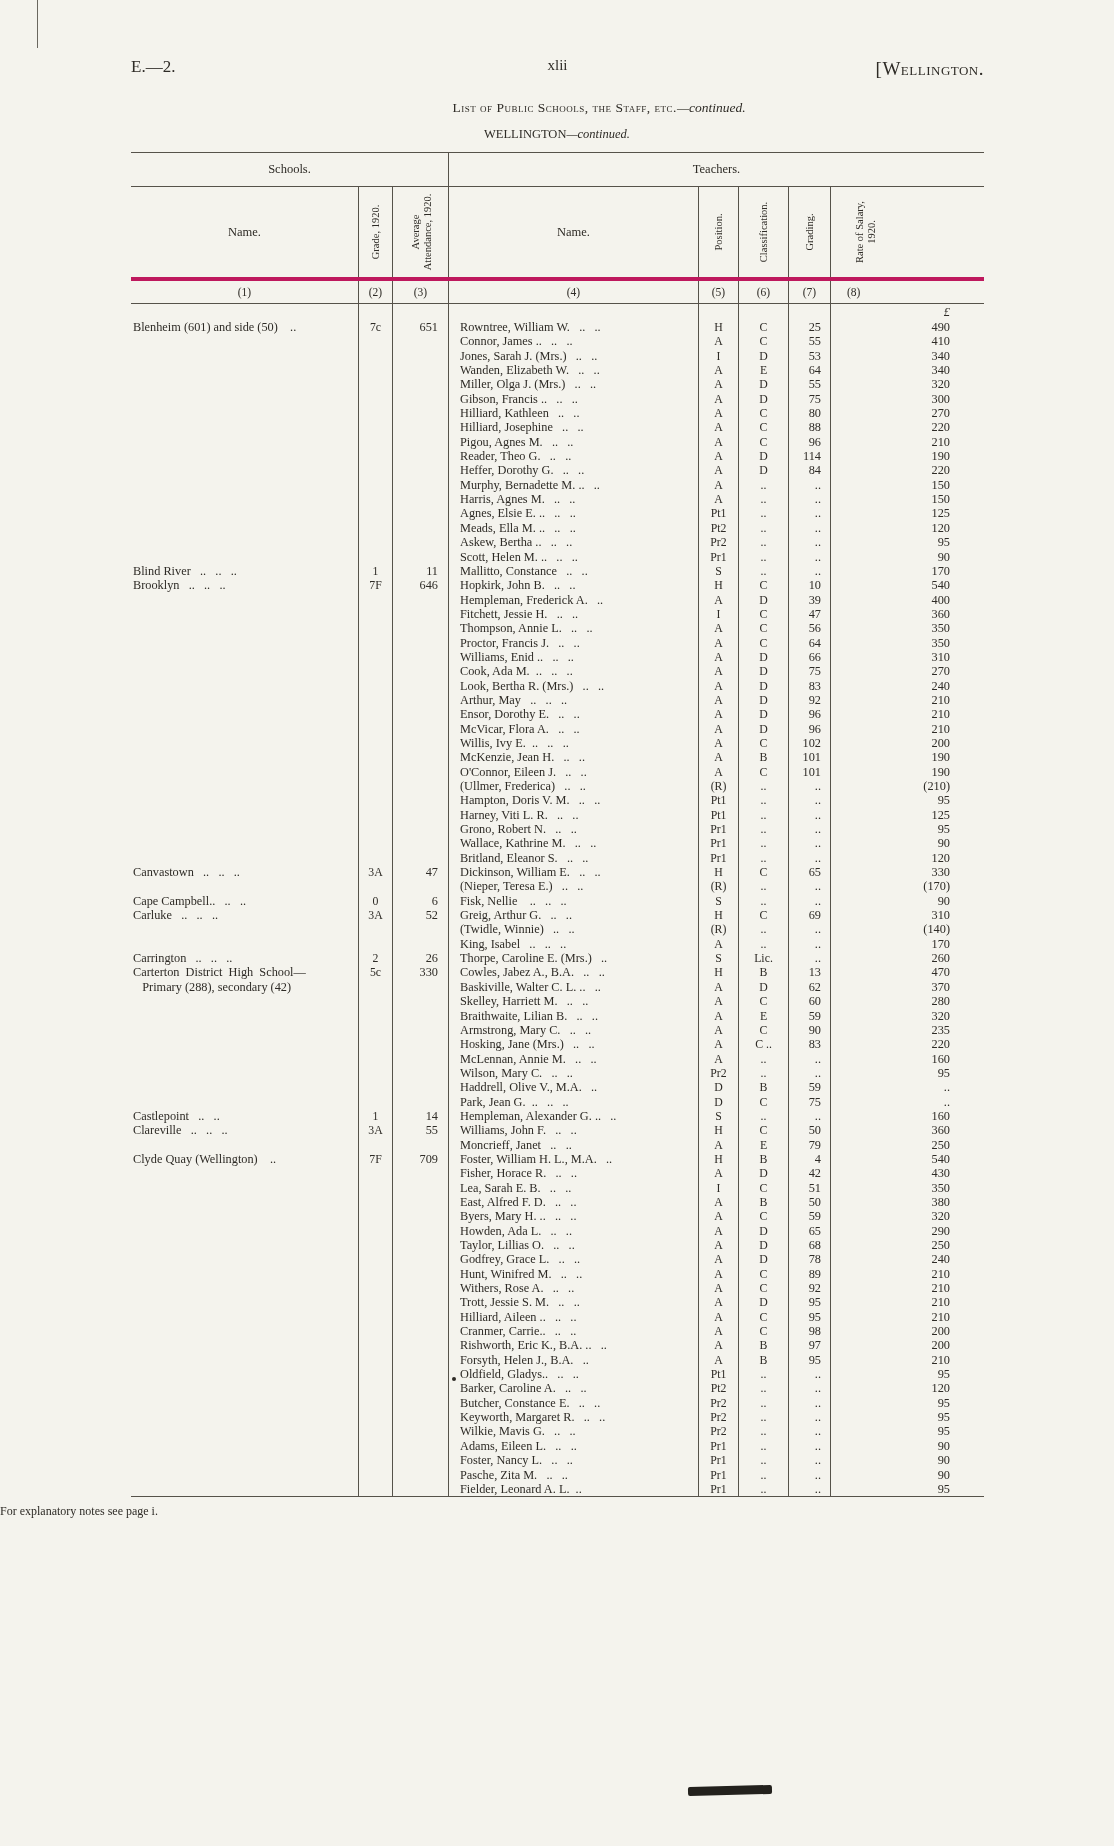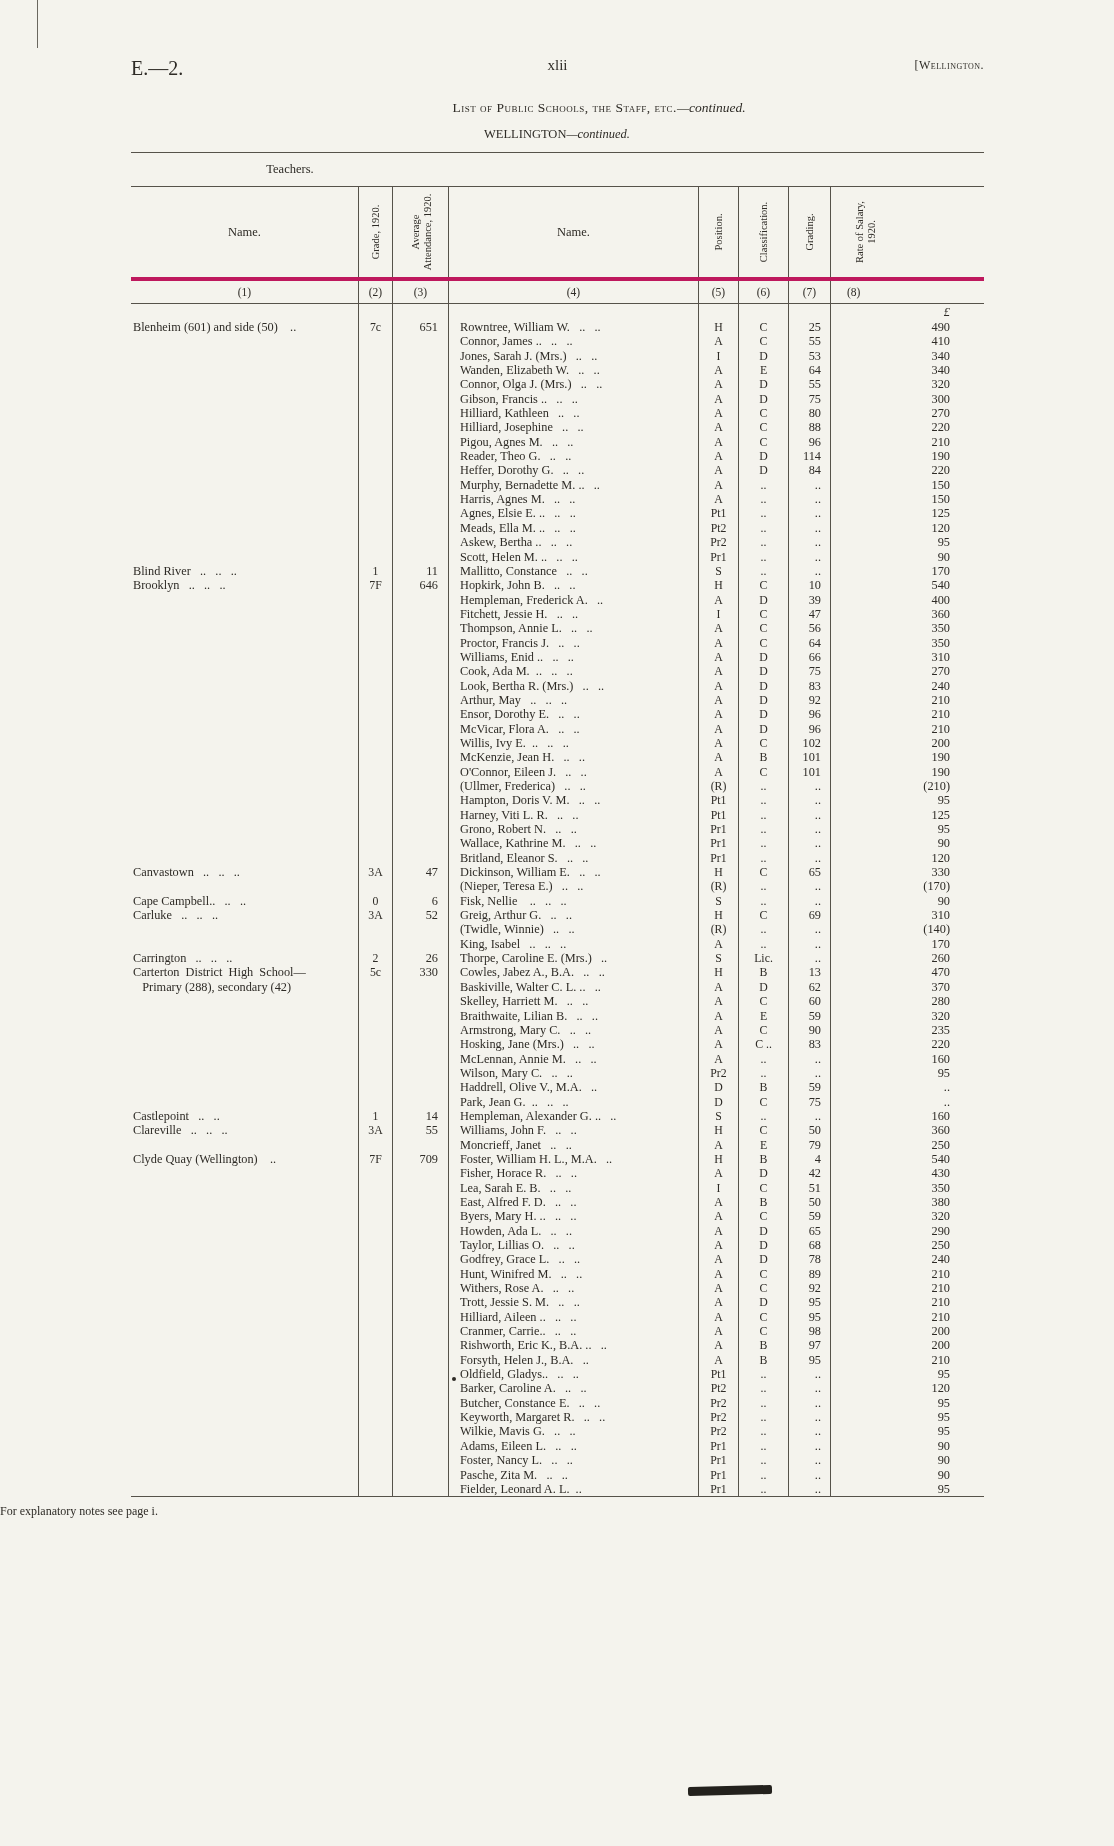--- a/index.html
+++ b/index.html
@@ -3,23 +3,23 @@
 <meta charset="utf-8">
 <style>
   html,body{margin:0;padding:0;background:#d9d7d1;}
   .page{position:relative;width:1114px;height:1846px;background:#f4f3ed;
         font-family:"Liberation Serif","DejaVu Serif",serif;color:#2e2b26;overflow:hidden;}
   .it{font-style:italic;}
   .sc{font-variant:small-caps;letter-spacing:.5px;}
 
   
   .running-head{position:absolute;top:57px;left:131px;width:853px;height:22px;}
-  .rh-left{position:absolute;left:0;top:0;font-size:20px;}
+  .rh-left{position:absolute;left:0;top:0;font-size:17px;}
   .rh-center{position:absolute;left:0;right:0;text-align:center;font-size:15px;}
-  .rh-right{position:absolute;right:0;top:1px;font-size:12px;}
+  .rh-right{position:absolute;right:0;top:1px;font-size:19px;}
 
   .doc-title{position:absolute;top:100px;left:0;width:1114px;text-align:center;font-size:13.5px;padding-left:42px;}
   .doc-subtitle{position:absolute;top:127px;left:0;width:1114px;text-align:center;font-size:12.5px;}
 
   
   .table{position:absolute;top:152px;left:131px;width:853px;
          border-top:1px solid #56524a;
          --cols:228px 34px 56px 250px 40px 50px 42px 153px;}
   .group-row{display:grid;grid-template-columns:318px 535px;height:33px;border-bottom:1px solid #56524a;}
   .gcell{display:flex;align-items:center;justify-content:center;font-size:12.5px;}
@@ -73,20 +73,21 @@
     <span class="rh-center">xlii</span>
     <span class="rh-right sc">[Wellington.</span>
   </div>
 
   <div class="doc-title"><span class="sc">List of Public Schools, the Staff, etc.</span><span class="it">—continued.</span></div>
 
   <div class="doc-subtitle"><span>WELLINGTON</span><span class="it">—continued.</span></div>
 
   <div class="table">
     <div class="group-row">
+      <div class="gcell g1">Schools.</div>
       <div class="gcell g2">Teachers.</div>
     </div>
 
     <div class="label-row">
       <div class="hcell c1">
           <span class="htext">Name.</span>
         </div>
       <div class="hcell c2">
           <span class="vtext">Grade, 1920.</span>
         </div>
@@ -169,21 +170,21 @@
           <div class="cell c4 teacher">Wanden, Elizabeth W.   ..   ..</div>
           <div class="cell c5 pos">A</div>
           <div class="cell c6 cls">E</div>
           <div class="cell c7 grd">64</div>
           <div class="cell c8 salary">340</div>
         </div>
         <div class="row">
           <div class="cell c1 school"></div>
           <div class="cell c2 grade"></div>
           <div class="cell c3 att"></div>
-          <div class="cell c4 teacher">Connor, Olga J. (Mrs.)   ..   ..</div>
+          <div class="cell c4 teacher">Miller, Olga J. (Mrs.)   ..   ..</div>
           <div class="cell c5 pos">A</div>
           <div class="cell c6 cls">D</div>
           <div class="cell c7 grd">55</div>
           <div class="cell c8 salary">320</div>
         </div>
         <div class="row">
           <div class="cell c1 school"></div>
           <div class="cell c2 grade"></div>
           <div class="cell c3 att"></div>
           <div class="cell c4 teacher">Gibson, Francis ..   ..   ..</div>

